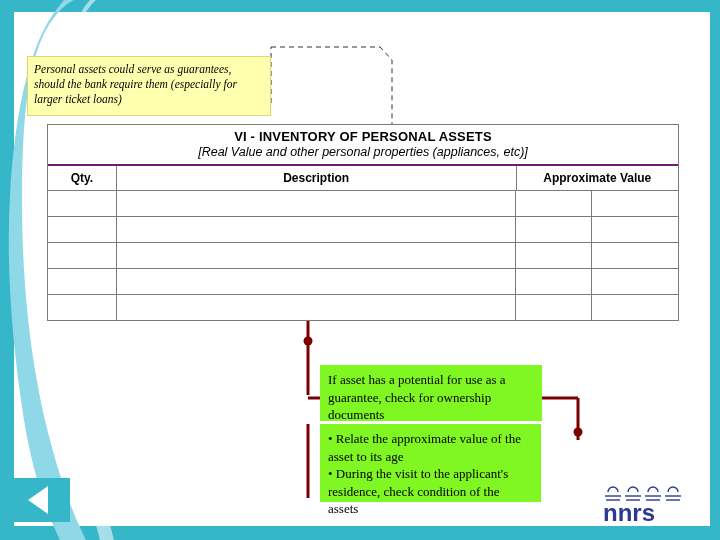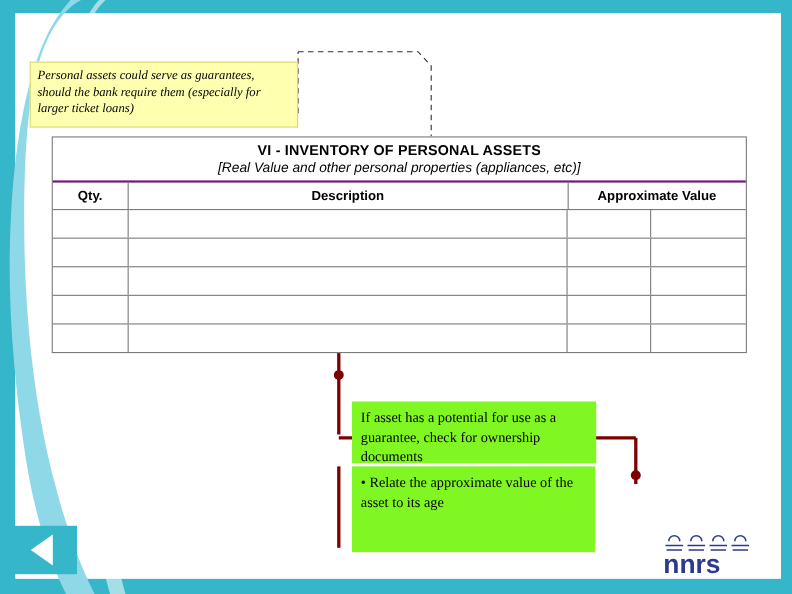--- a/index.html
+++ b/index.html
@@ -271,20 +271,21 @@
     <div class="body-cell bc-desc"></div>
     <div class="body-cell bc-val1"></div>
     <div class="body-cell bc-val2"></div>
   </div>
 </div>
 
 <div class="note-green" id="note-green-1">If asset has a potential for use as a guarantee, check for ownership documents</div>
 
 <div class="note-green" id="note-green-2">
   <div>• Relate the approximate value of the asset to its age</div>
+  <div>• During the visit to the applicant's residence, check condition of the assets</div>
 </div>
 
 <svg class="logo" viewBox="0 0 105 48" xmlns="http://www.w3.org/2000/svg">
   <g fill="none" stroke="#2b3a8f" stroke-width="1.4">
     <path d="M7,16 a5,5 0 0 1 10,0"></path>
     <path d="M4,20 h16"></path>
     <path d="M5,24 h14"></path>
     <path d="M27,16 a5,5 0 0 1 10,0"></path>
     <path d="M24,20 h16"></path>
     <path d="M25,24 h14"></path>

